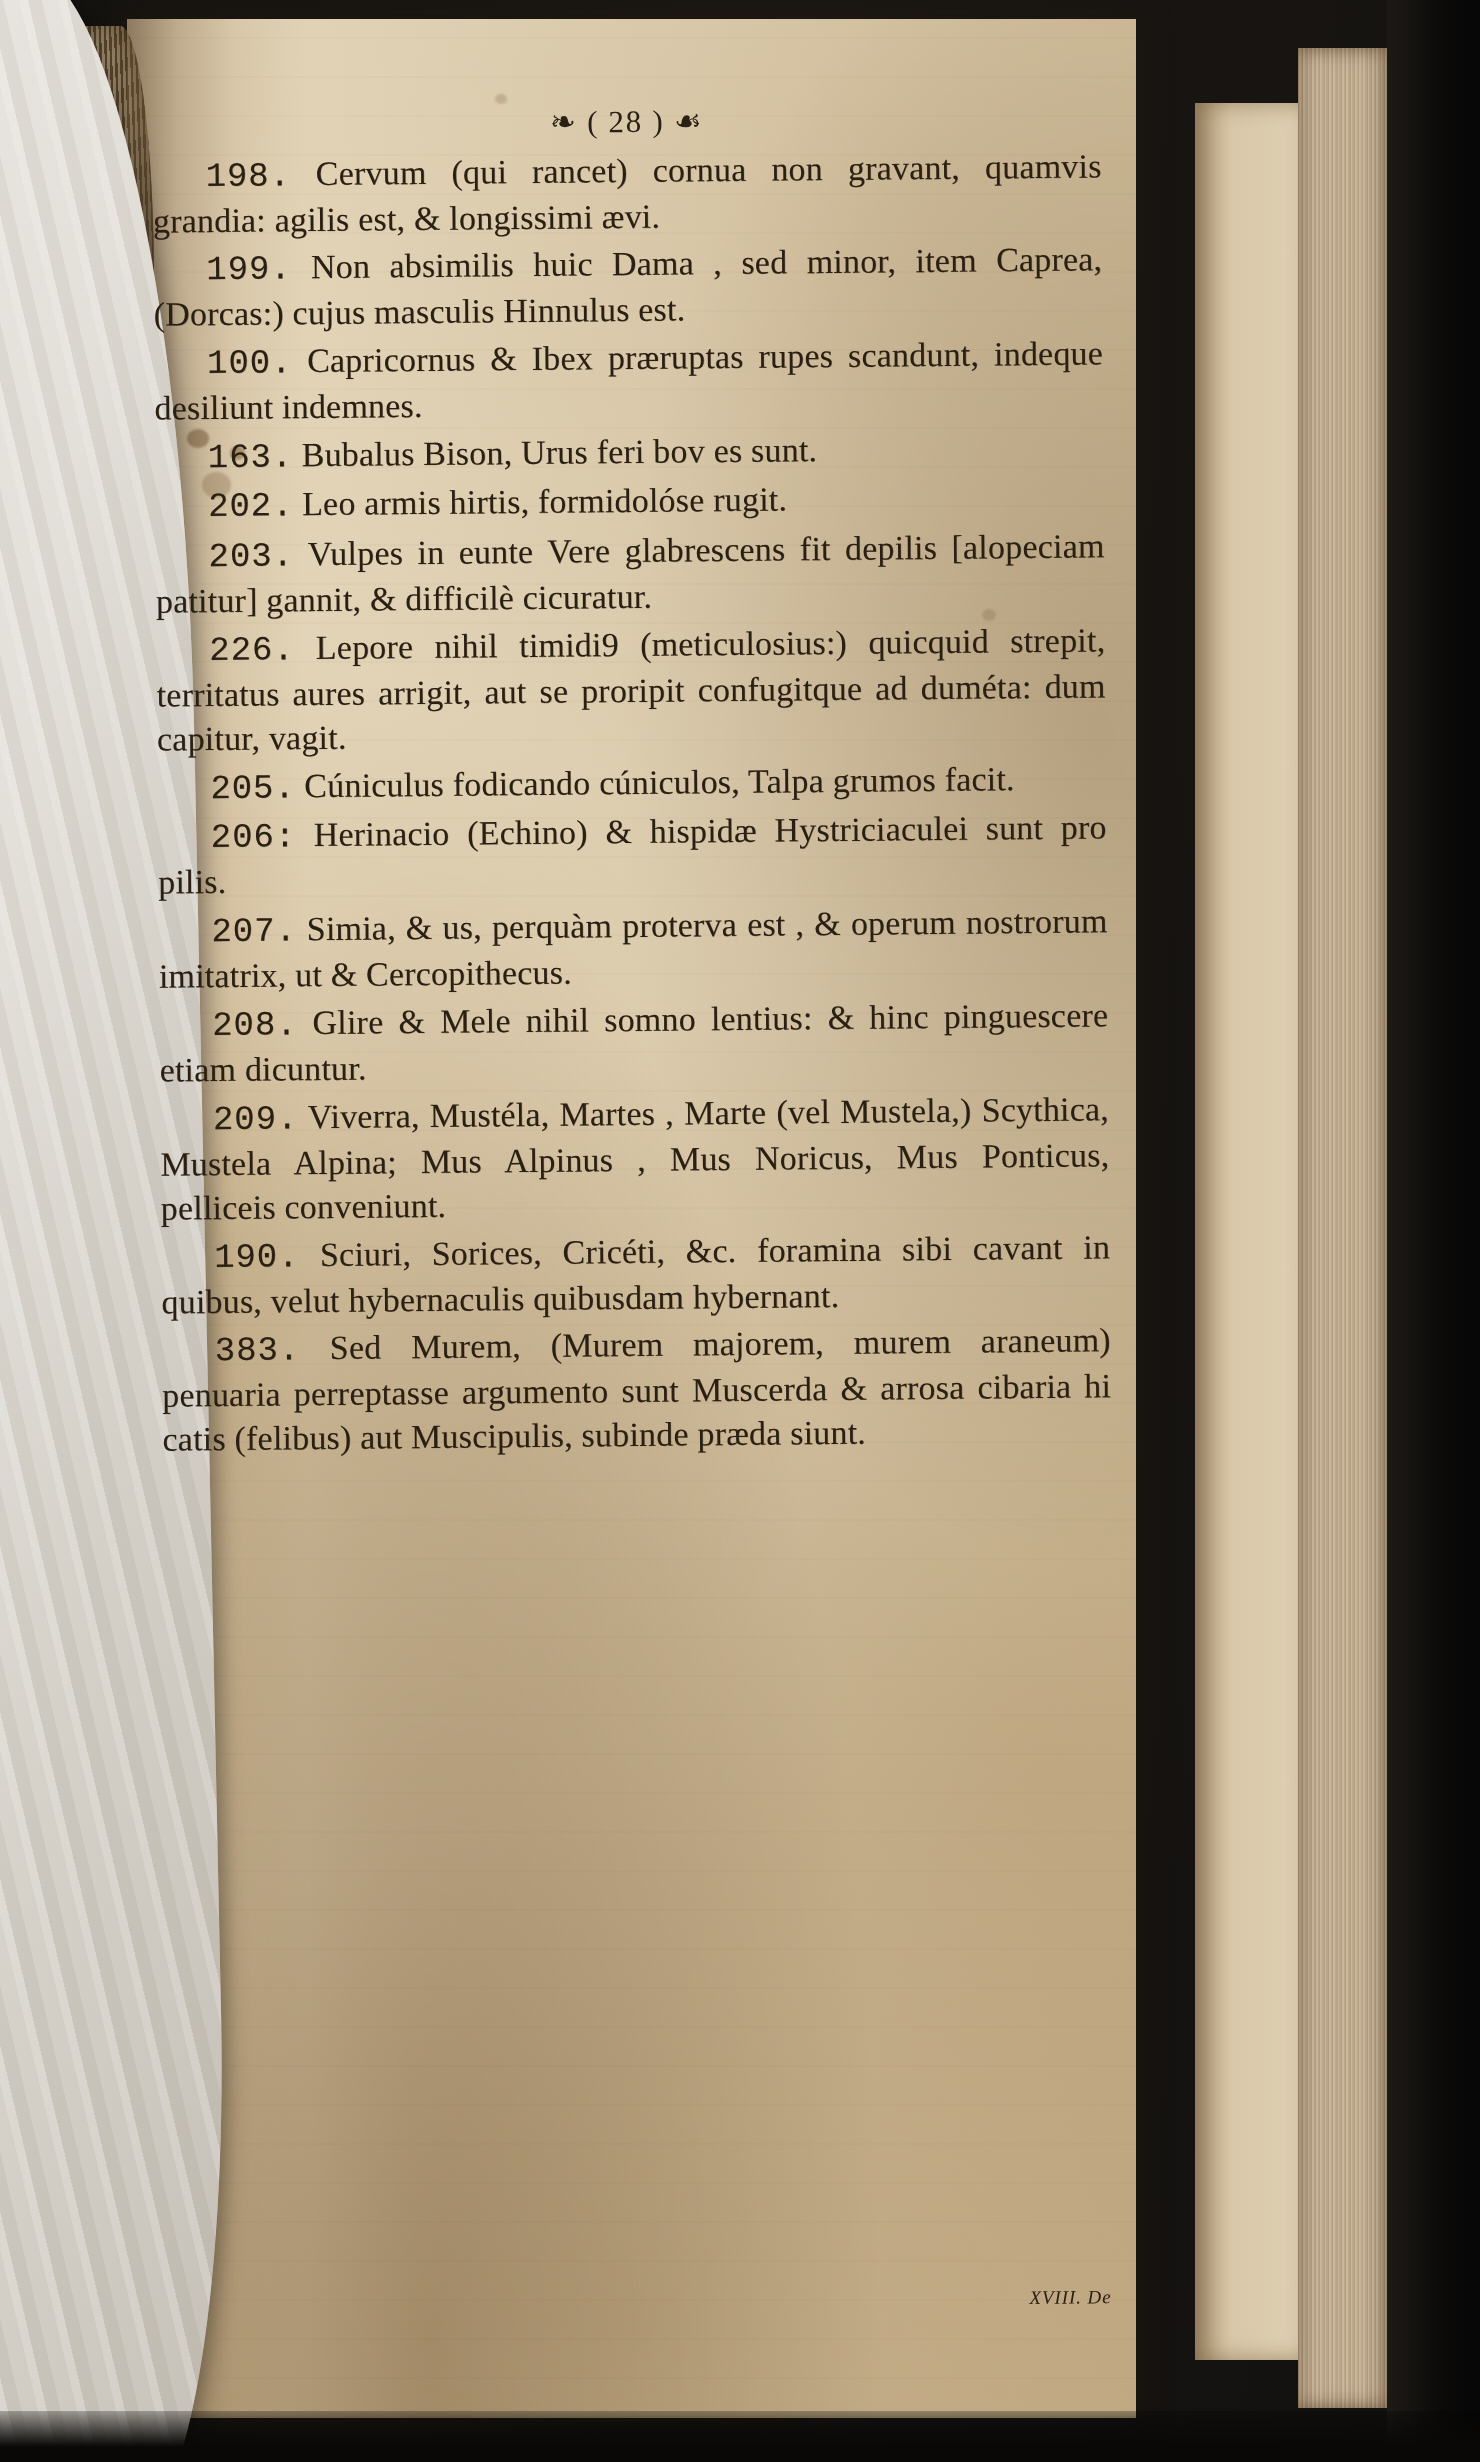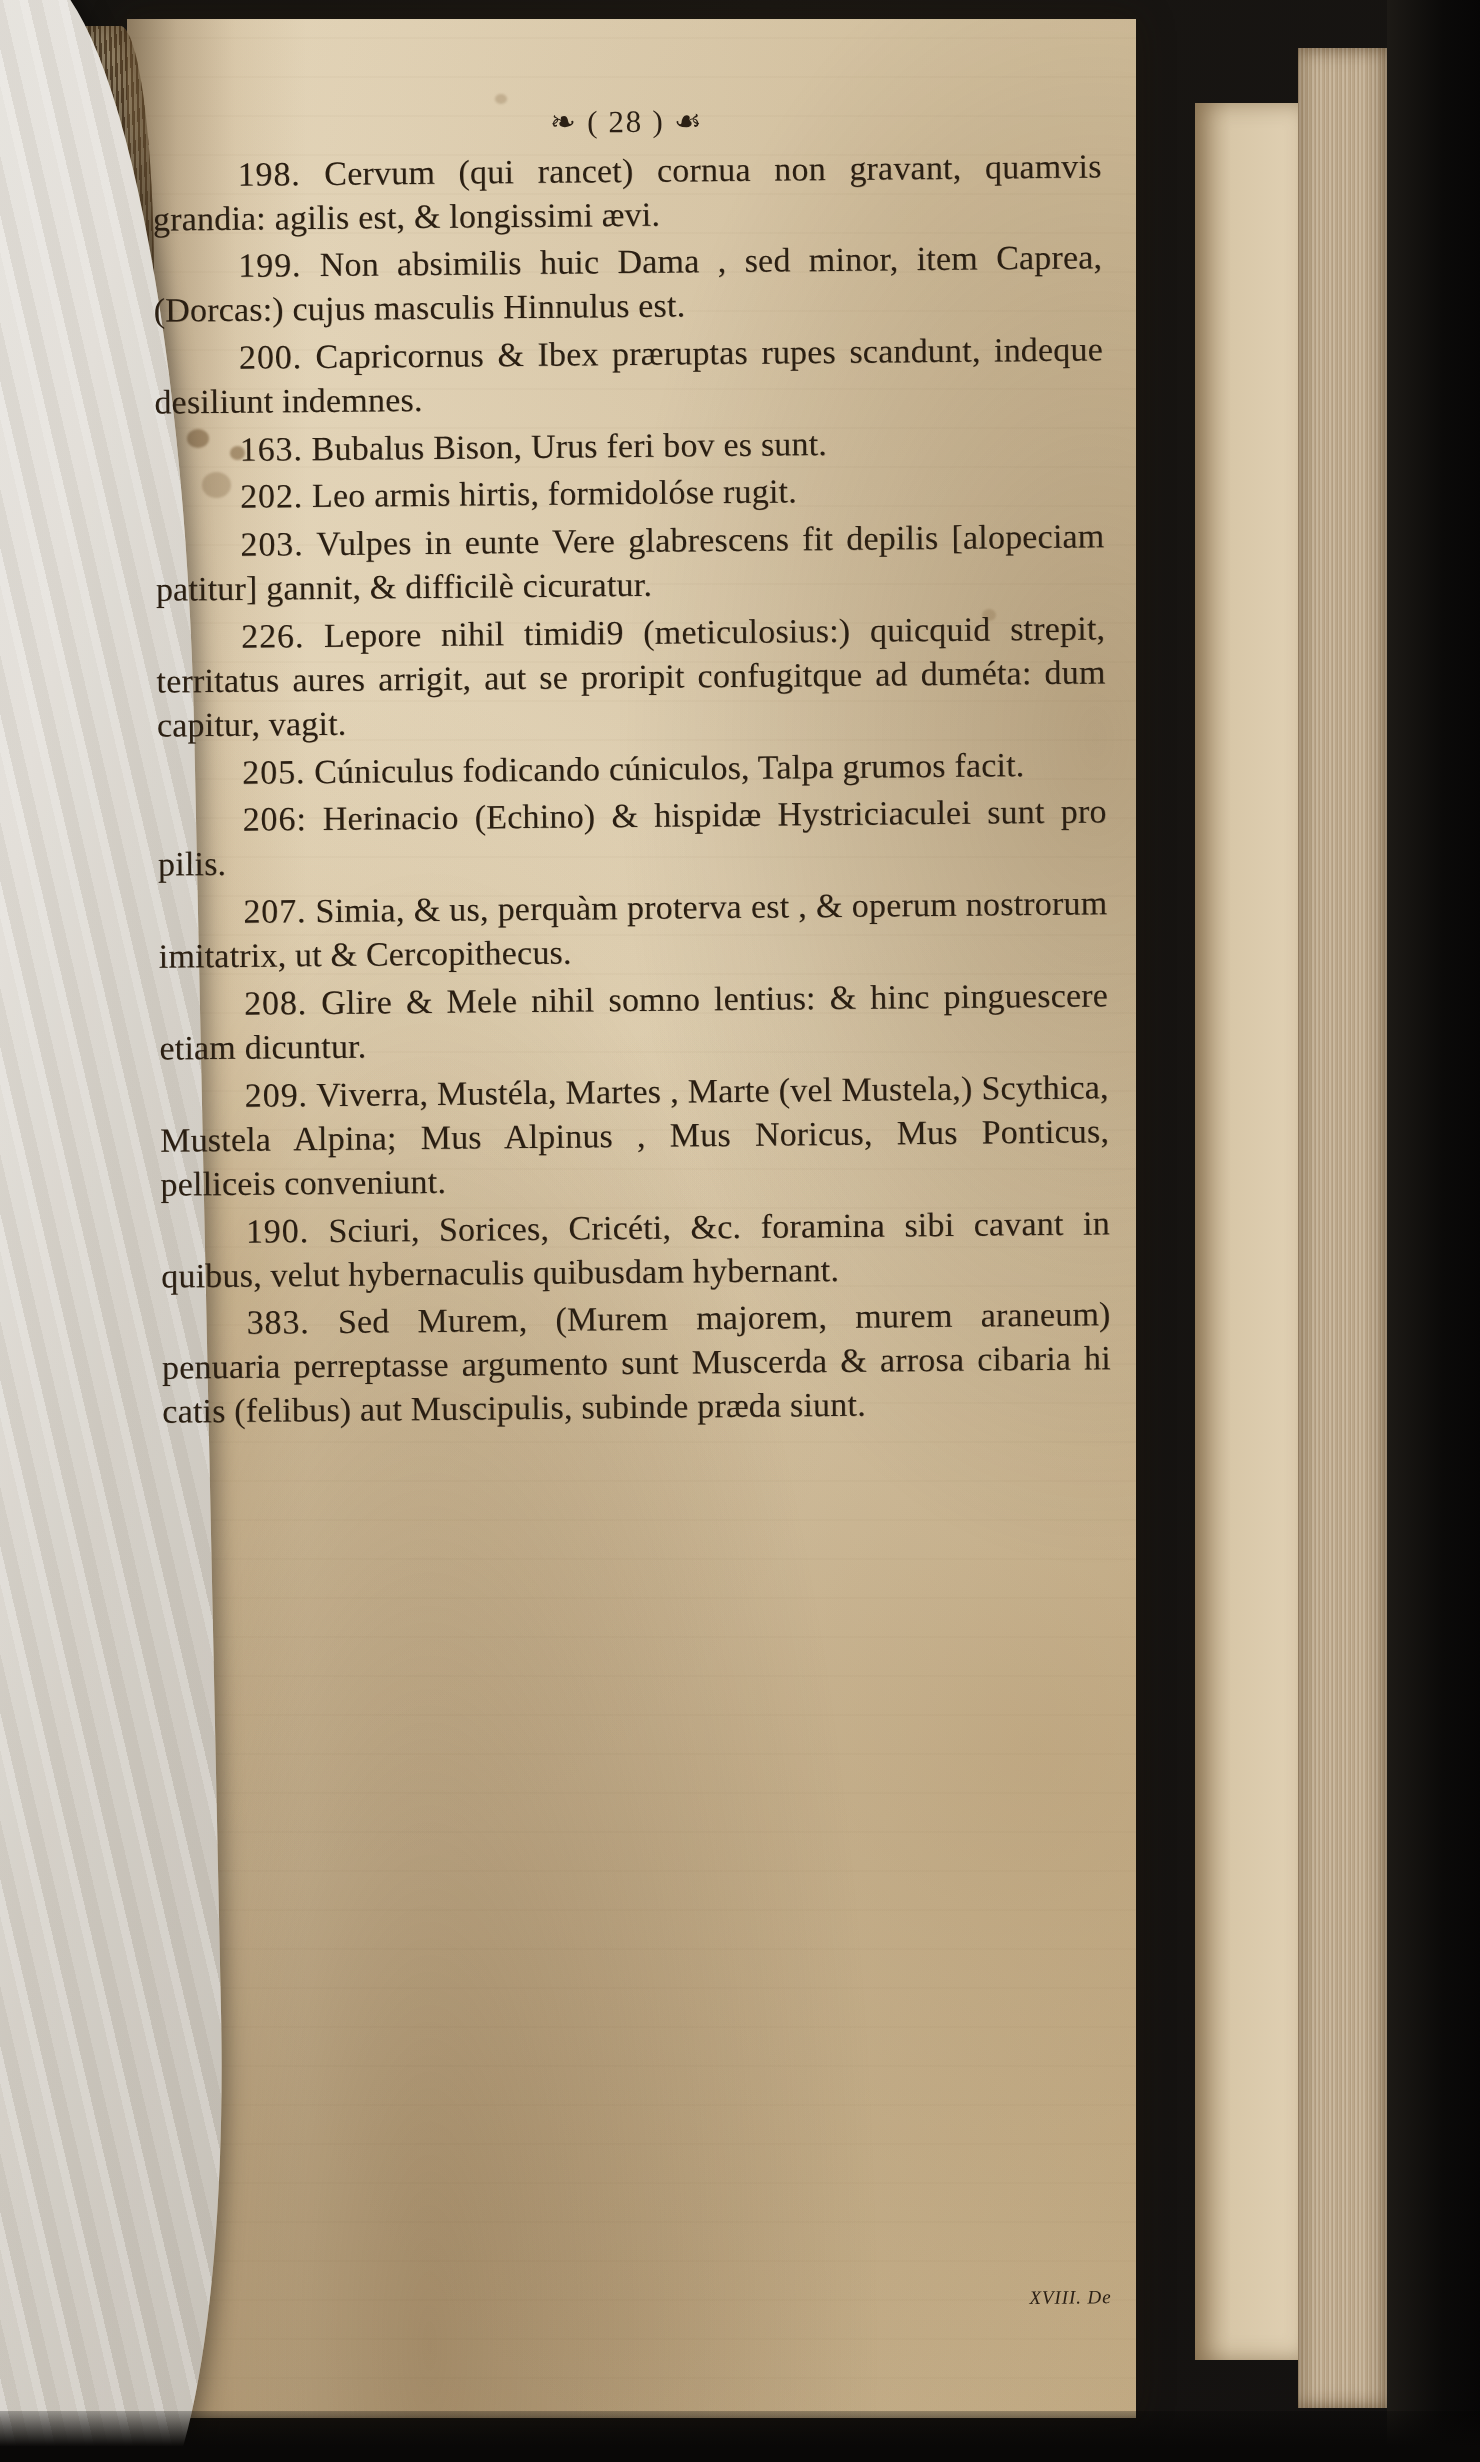--- a/index.html
+++ b/index.html
@@ -201,23 +201,22 @@
     font-size: 34px;
     line-height: 1.30;
     color: #2a1f13;
     text-indent: 53px;
     text-align: justify;
     font-family: "Liberation Serif", serif;
     letter-spacing: 0.2px;
     text-shadow: 0.5px 0.3px 0 rgba(60,40,20,0.35);
   }
   .entry .num {
-    font-family: Liberation Serif, serif;
+    font-family: Liberation Mono, monospace;
     letter-spacing: 0.9px;
-    margin-left: 32px;
   }
 
   
   .text-block { transform: rotate(-0.45deg); transform-origin: 50% 0%; }
   .entry:nth-child(odd)  { transform: skewY(-0.12deg); }
   .entry:nth-child(even) { transform: skewY(-0.10deg); }
 
   .catchword {
     position: absolute;
     right: 6.8px;
@@ -280,21 +279,21 @@
 
     <p class="entry">
       <span class="num">198.</span>
       <span>Cervum (qui rancet) cornua non gravant, quamvis grandia: agilis est, &amp; longissimi ævi.</span>
     </p>
     <p class="entry">
       <span class="num">199.</span>
       <span>Non absimilis huic Dama , sed minor, item Caprea, (Dorcas:) cujus masculis Hinnulus est.</span>
     </p>
     <p class="entry">
-      <span class="num">200.</span>
+      <span class="num">100.</span>
       <span>Capricornus &amp; Ibex præruptas rupes scandunt, indeque desiliunt indemnes.</span>
     </p>
     <p class="entry">
       <span class="num">163.</span>
       <span>Bubalus Bison, Urus feri bov es sunt.</span>
     </p>
     <p class="entry">
       <span class="num">202.</span>
       <span>Leo armis hirtis, formidolóse rugit.</span>
     </p>

